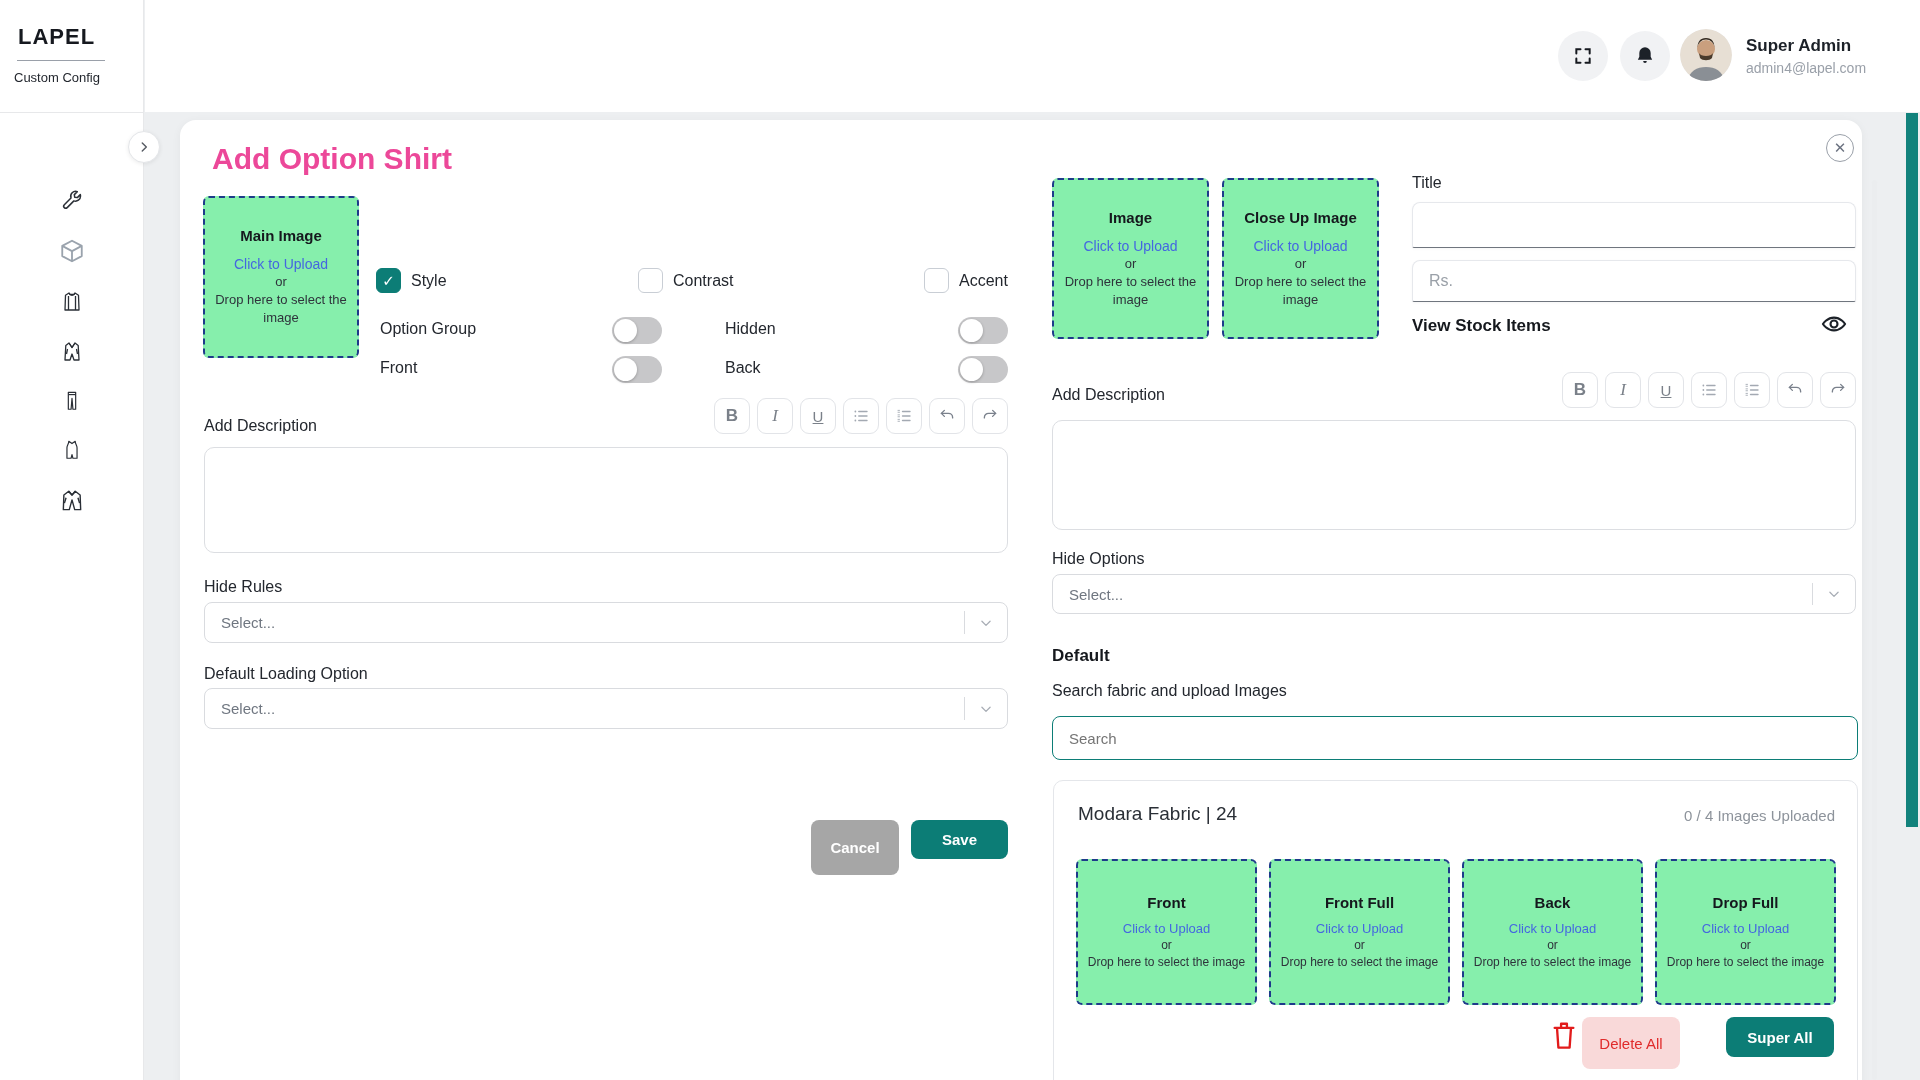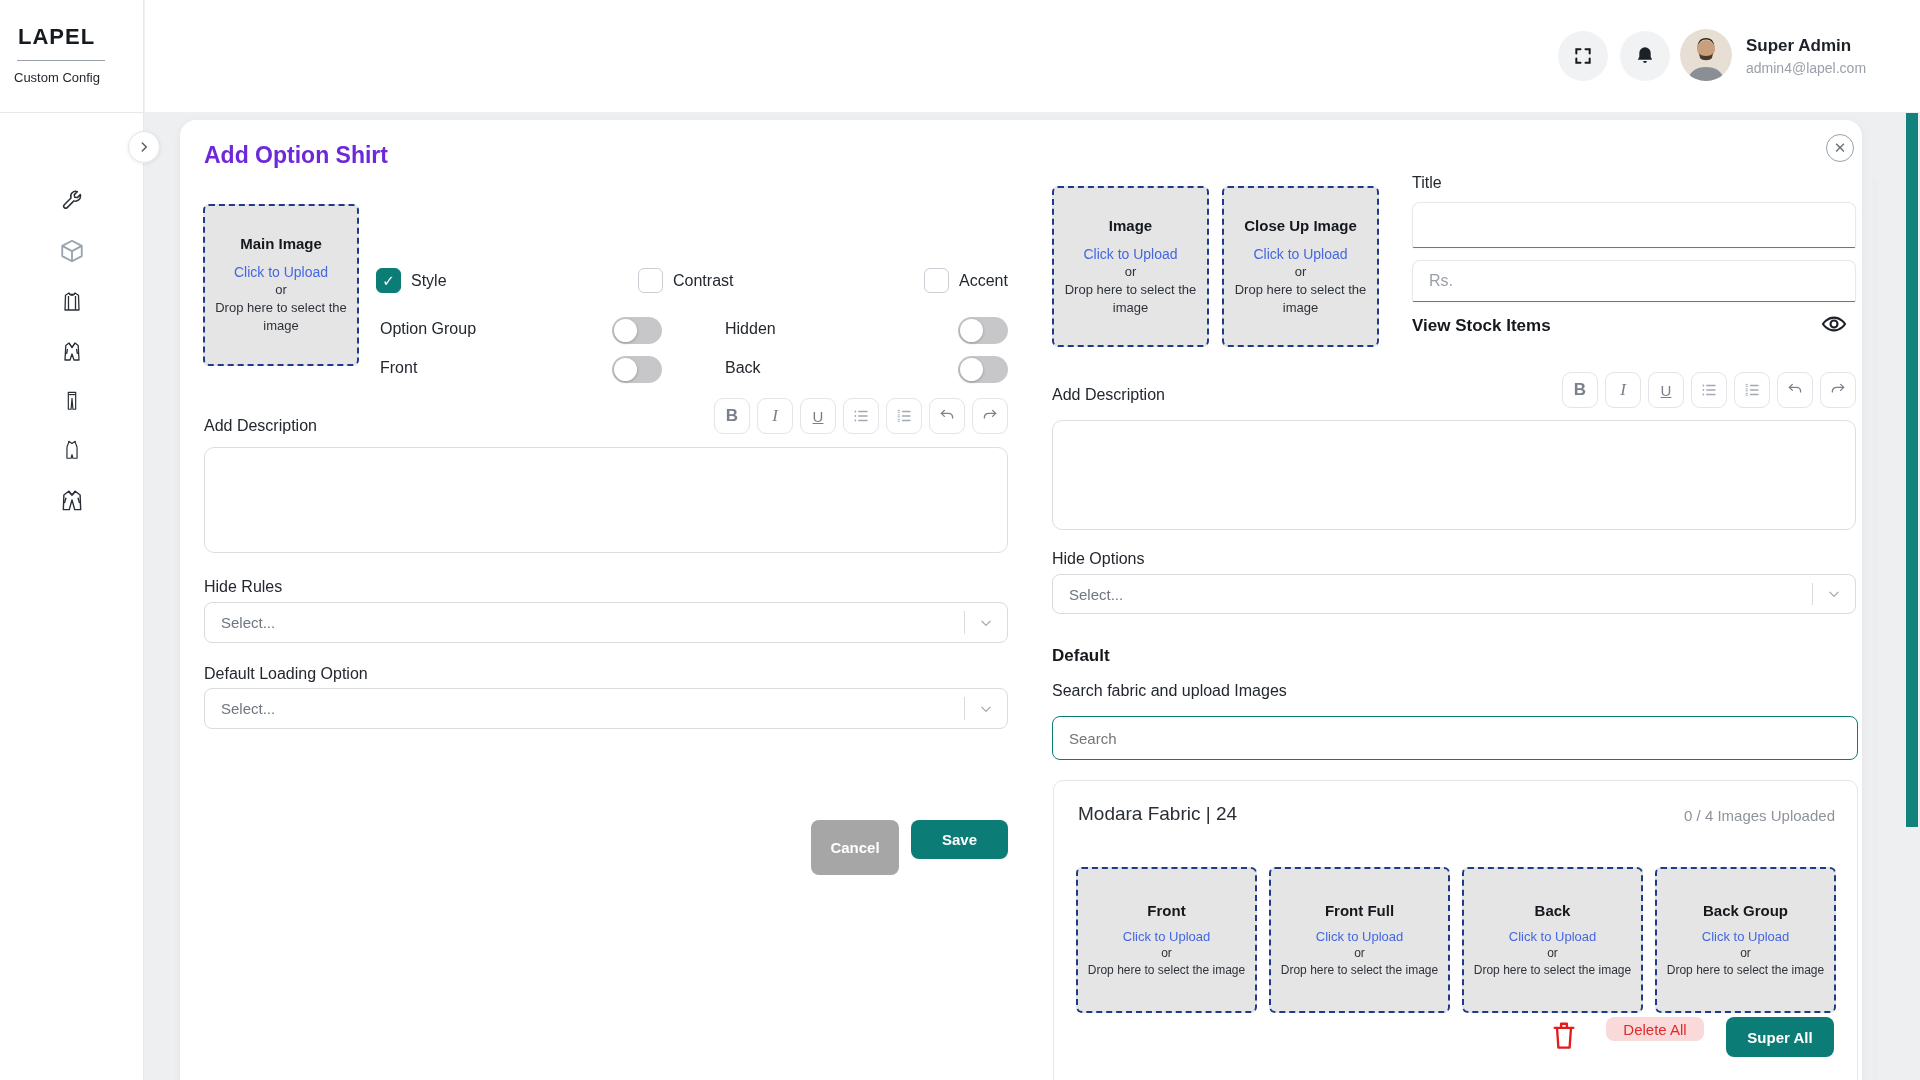--- a/index.html
+++ b/index.html
@@ -28,29 +28,29 @@
   #searchbar input::placeholder { color:#b4b8bf; }
   .hcircle { position:absolute; top:31px; width:50px; height:50px; border-radius:50%; background:#f1f2f4;
     display:flex; align-items:center; justify-content:center; cursor:pointer; }
   .uname { position:absolute; left:1601px; top:36px; font-size:17px; font-weight:bold; color:#1c2128; }
   .umail { position:absolute; left:1601px; top:60px; font-size:14px; color:#9aa0a9; }
 
   
   #content { position:absolute; left:145px; top:112px; width:1775px; height:968px; background:#edeff1; }
   #modal { position:absolute; left:180px; top:120px; width:1682px; height:1010px; background:#fff;
     border-radius:16px; box-shadow:0 2px 10px rgba(0,0,0,.05); z-index:1; }
-  #modal-title { position:absolute; left:24px; top:22px; font-size:23px; font-weight:bold; color:#6d28d9; }
+  #modal-title { position:absolute; left:32px; top:22px; font-size:30px; font-weight:bold; color:#ec4899; }
   #close-btn { position:absolute; left:1646px; top:14px; width:28px; height:28px; border-radius:50%;
     border:1.6px solid #9aa0a9; color:#6b7280; display:flex; align-items:center; justify-content:center;
     font-size:15px; cursor:pointer; background:#fff; }
 
   
-  .upbox { border:2px dashed #1e3a8a; background:#e5e5e5; border-radius:6px; display:flex;
+  .upbox { border:2px dashed #1e3a8a; background:#86efac; border-radius:6px; display:flex;
     flex-direction:column; align-items:center; justify-content:center; text-align:center;
-    padding:4px 8px; cursor:pointer;margin-top:8px; }
+    padding:4px 8px; cursor:pointer; }
   .upbox-title { font-size:15px; font-weight:bold; color:#15181d; margin-bottom:12px; }
   .upbox-link { font-size:14px; color:#4467e0; margin-bottom:2px; cursor:pointer; }
   .upbox-or { font-size:13px; color:#2e333b; margin-bottom:2px; }
   .upbox-drop { font-size:13px; color:#2e333b; line-height:1.35; }
   .upbox.small .upbox-title { font-size:15px; margin-bottom:10px; }
   .upbox.small .upbox-link { font-size:13px; }
   .upbox.small .upbox-or { font-size:12px; }
   .upbox.small .upbox-drop { font-size:12px; }
 
   
@@ -418,30 +418,30 @@
         <div class="upbox-or">or</div>
         <div class="upbox-drop">Drop here to select the image</div>
       </div>
       <div class="upbox small">
         <div class="upbox-title">Back</div>
         <div class="upbox-link">Click to Upload</div>
         <div class="upbox-or">or</div>
         <div class="upbox-drop">Drop here to select the image</div>
       </div>
       <div class="upbox small">
-        <div class="upbox-title">Back Group</div>
+        <div class="upbox-title">Drop Full</div>
         <div class="upbox-link">Click to Upload</div>
         <div class="upbox-or">or</div>
         <div class="upbox-drop">Drop here to select the image</div>
       </div>
     </div>
 
     <div class="abs" style="left:496px; top:238px; width:28px; height:34px; cursor:pointer">
       <svg width="28" height="34" viewBox="0 0 24 28" fill="none" stroke="#e21b1b" stroke-width="2" stroke-linecap="round" stroke-linejoin="round">
           <path d="M4 7h16M9.5 7V3.5h5V7M6 7l1.2 17h9.6L18 7"></path>
         </svg>
     </div>
-    <button class="btn pink abs" style="left:552px; top:236px; width:98px; height:24px">Delete All</button>
+    <button class="btn pink abs" style="left:528px; top:236px; width:98px; height:52px">Delete All</button>
     <button class="btn teal abs" style="left:672px; top:236px; width:108px; height:40px">Super All</button>
   </div>
 </div>
 
 <div id="scrollbar"></div>
 
 </body></html>

